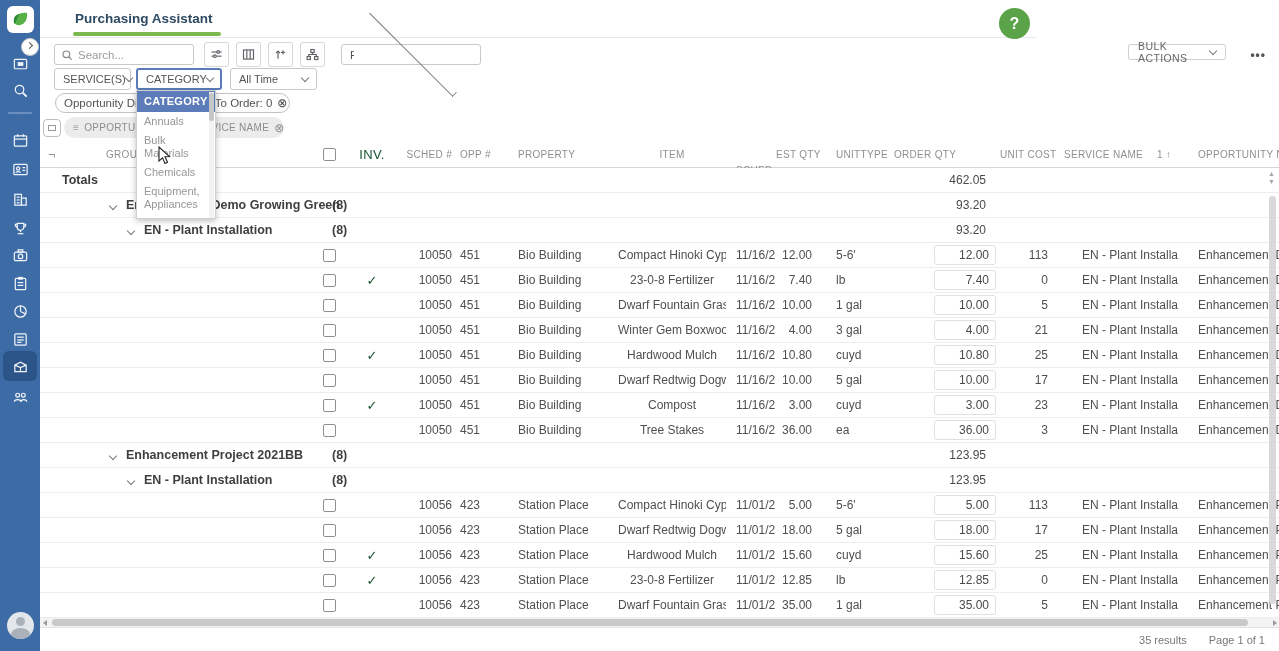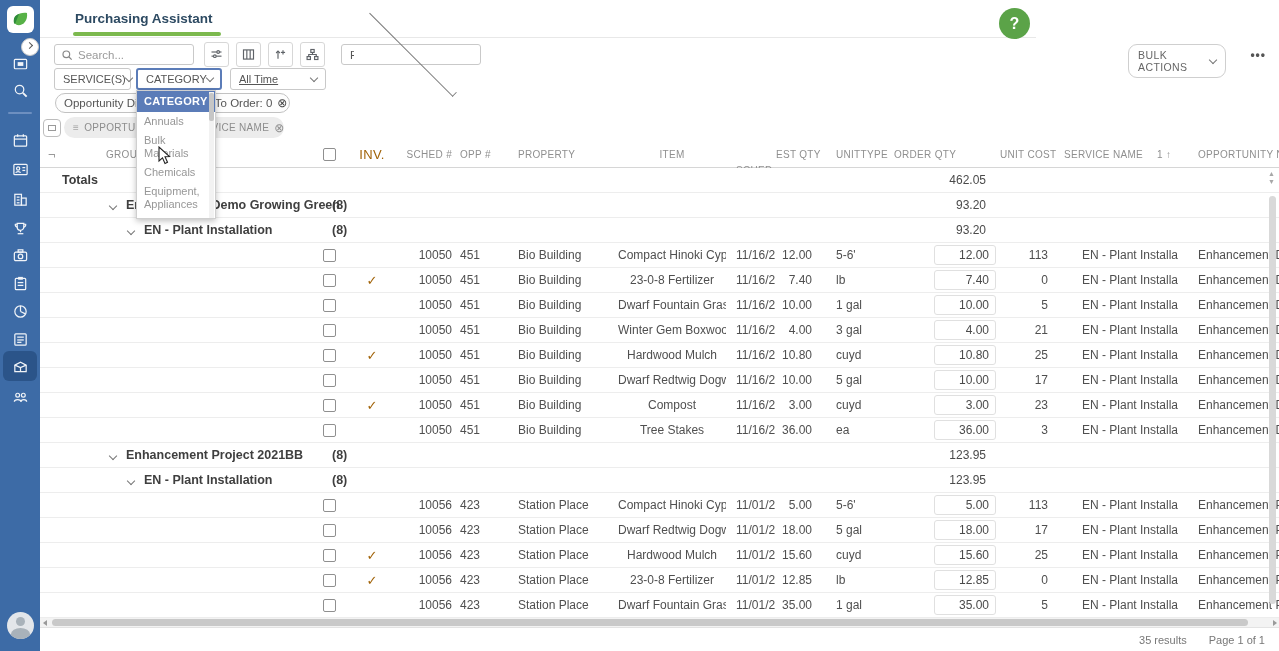--- a/index.html
+++ b/index.html
@@ -32,49 +32,49 @@
   
   .searchbox { position:absolute; left:14px; top:44px; width:140px; height:21px; border:1px solid #c9c9c9; border-radius:3px; display:flex; align-items:center; padding:0 6px; gap:5px; }
   .searchbox input { border:none; outline:none; width:100px; font-size:11.5px; color:#555; font-family:"Liberation Sans",sans-serif; }
   .searchbox input::placeholder { color:#9a9a9a; }
   .icon-btn { position:absolute; top:42px; width:25px; height:25px; border:1px solid #d7d7d7; border-radius:3px; display:flex; align-items:center; justify-content:center; background:#fff; }
   .icon-btn svg { stroke:#5f6368; stroke-width:1.4; fill:none; }
   .select { border:1px solid #c9c9c9; border-radius:3px; background:#fff; display:flex; align-items:center; justify-content:space-between; padding:0 8px; font-size:11.5px; color:#555; }
   .chev { width:6px; height:6px; border-right:1.5px solid #777; border-bottom:1.5px solid #777; transform:rotate(45deg); margin-top:-3px; flex:none; }
   .view-select { position:absolute; left:301px; top:44px; width:140px; height:21px; }
   .view-select span { white-space:nowrap; overflow:hidden; width:118px; }
-  .bulk-btn { position:absolute; right:53px; top:44px; width:98px; height:34px; border:1px solid #cfcfcf; border-radius:9px; display:flex; align-items:center; justify-content:space-between; padding:0 9px; font-size:10.5px; color:#666; letter-spacing:.4px; }
+  .bulk-btn { position:absolute; right:53px; top:44px; width:98px; height:16px; border:1px solid #cfcfcf; border-radius:3px; display:flex; align-items:center; justify-content:space-between; padding:0 9px; font-size:10.5px; color:#666; letter-spacing:.4px; }
   .more-btn { position:absolute; right:13px; top:44px; height:21px; display:flex; align-items:center; color:#555; font-size:12px; letter-spacing:1px; font-weight:bold; }
 
   
   .f-select { position:absolute; top:68px; height:22px; font-size:11px; color:#555; }
   .f-service { left:14px; width:77px; }
   .f-category { left:96px; width:86px; border:2px solid #5b7cb8; }
-  .f-time { left:190px; width:96px;text-decoration:underline; }
+  .f-time { left:190px; width:87px; }
 
   
   .chip { position:absolute; top:93px; height:20px; border:1px solid #c2c2c2; border-radius:11px; background:#fdfdfd; display:flex; align-items:center; gap:5px; padding:0 8px; font-size:11.5px; color:#555; white-space:nowrap; overflow:hidden; }
   .chip .close { color:#444; font-size:12px; }
   
   .gb-icon { position:absolute; left:3px; top:119px; width:18px; height:18px; border:1px solid #bdbdbd; border-radius:4px; display:flex; align-items:center; justify-content:center; }
   .gb-icon .inner { width:8px; height:6px; border:1px solid #9a9a9a; }
   .gb-chip { position:absolute; top:117px; height:21px; background:#ececec; border-radius:11px; display:flex; align-items:center; gap:5px; padding:0 9px; font-size:10px; color:#8d8d8d; letter-spacing:.3px; white-space:nowrap; overflow:hidden; }
   .gb-chip .handle { color:#a5a5a5; font-size:10px; }
   .gb-chip .close { color:#909090; font-size:12px; }
 
   
   .table-wrap { position:absolute; left:0; top:142px; width:1288px; }
   .tr { position:relative; display:flex; align-items:center; height:25px; border-bottom:1px solid #ededed; width:1288px; background:#fff; }
   .thead { height:26px; border-bottom:1px solid #d6d6d6; }
   .th { font-size:10px; color:#8f8f8f; letter-spacing:.3px; white-space:nowrap; }
   .td { font-size:12px; color:#4f4f4f; white-space:nowrap; overflow:hidden; }
   .c-exp   { width:24px; text-align:center; color:#999; font-size:13px; }
   .c-group { width:250px; }
   .c-check { width:30px; display:flex; justify-content:center; }
-  .c-inv   { width:56px; text-align:center; font-size:13px; color:#a16207; }
+  .c-inv   { width:56px; text-align:center; font-size:13px; color:#14532d; }
   .c-ticket{ width:60px; text-align:right; padding-right:8px; }
   .c-opp   { width:48px; text-align:left; padding-right:8px; }
   .c-prop  { width:100px; padding-left:10px; }
   .c-item  { width:118px; padding-left:10px;text-align:center; }
   .c-sched { width:50px; padding-left:10px; }
   .c-est   { width:54px; text-align:right; padding-right:18px; }
   .c-unit  { width:62px; padding-left:6px; }
   .c-order { width:108px; display:flex; justify-content:flex-end; padding-right:4px; }
   .c-cost  { width:56px; text-align:right; padding-right:8px; }
   .c-svc   { width:122px; padding-left:26px; }

